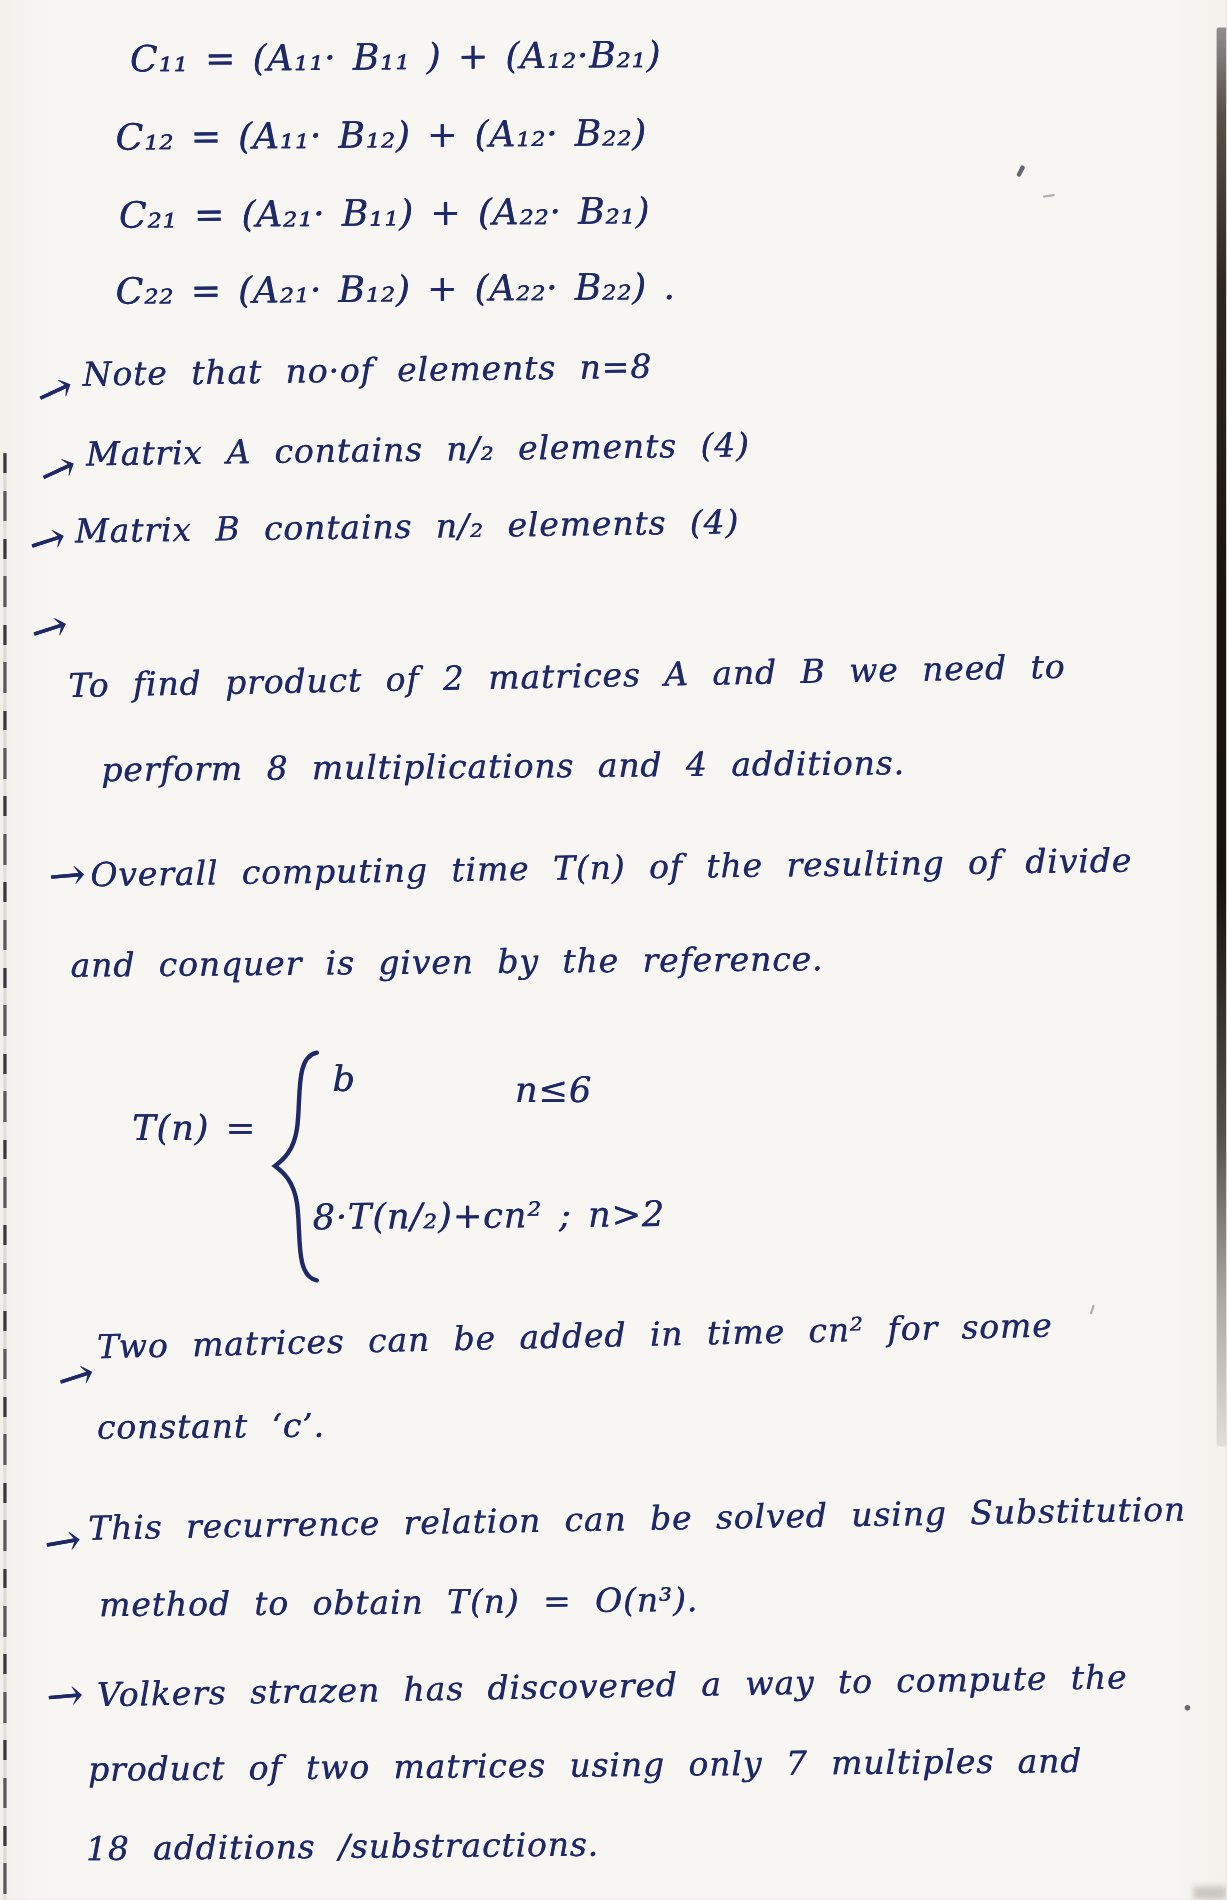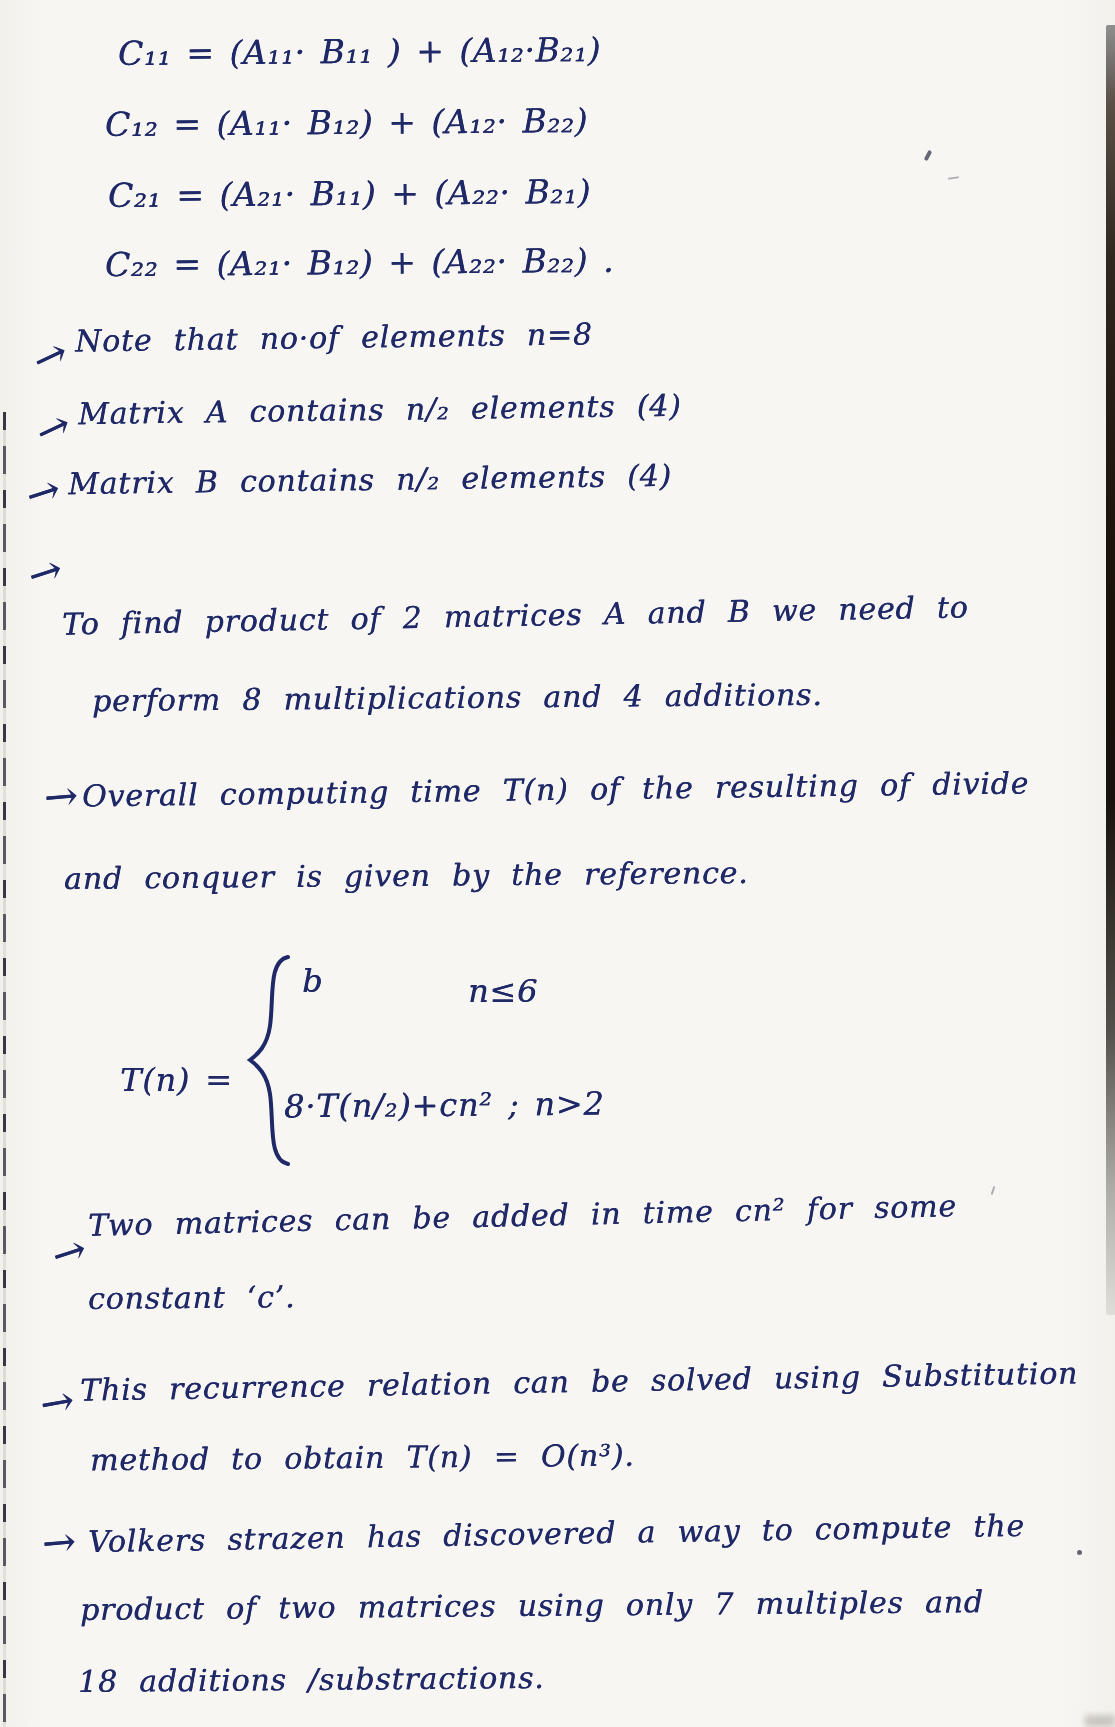--- a/index.html
+++ b/index.html
@@ -101,21 +101,21 @@
   <div class="hw t08" style="left:68px;top:462px;">Matrix B contains n/₂ elements (4)</div>
 
   <span class="arrow r18" style="left:28px;top:552px;">→</span>
   <div class="hw t05" style="left:62px;top:598px;transform:rotate(-1.1deg);">To find product of 2 matrices A and B we need to</div>
   <div class="hw t05" style="left:92px;top:680px;">perform 8 multiplications and 4 additions.</div>
 
   <span class="arrow r05" style="left:44px;top:776px;">→</span>
   <div class="hw t08" style="left:82px;top:772px;">Overall computing time T(n) of the resulting of divide</div>
   <div class="hw t05" style="left:64px;top:858px;">and conquer is given by the reference.</div>
 
-  <div class="hw rec" style="left:120px;top:1061px;">T(n) =</div>
+  <div class="hw rec" style="left:120px;top:1006px;">T(n) =</div>
   <svg class="brace" width="52" height="218" viewBox="0 0 52 218">
     <path d="M45 5 C25 9 31 46 27 74 C24 94 15 102 7 108 C15 114 24 122 27 142 C31 170 25 208 45 212" fill="none" stroke="#1f2968" stroke-width="4" stroke-linecap="round"></path>
   </svg>
   <div class="hw rec" style="left:302px;top:962px;">b</div>
   <div class="hw rec" style="left:468px;top:972px;">n≤6</div>
   <div class="hw rec t05" style="left:284px;top:1086px;">8·T(n/₂)+cn² ; n&gt;2</div>
 
   <span class="arrow r18" style="left:52px;top:1232px;">→</span>
   <div class="hw t13" style="left:88px;top:1198px;">Two matrices can be added in time cn² for some</div>
   <div class="hw t05" style="left:88px;top:1280px;">constant ‘c’.</div>

